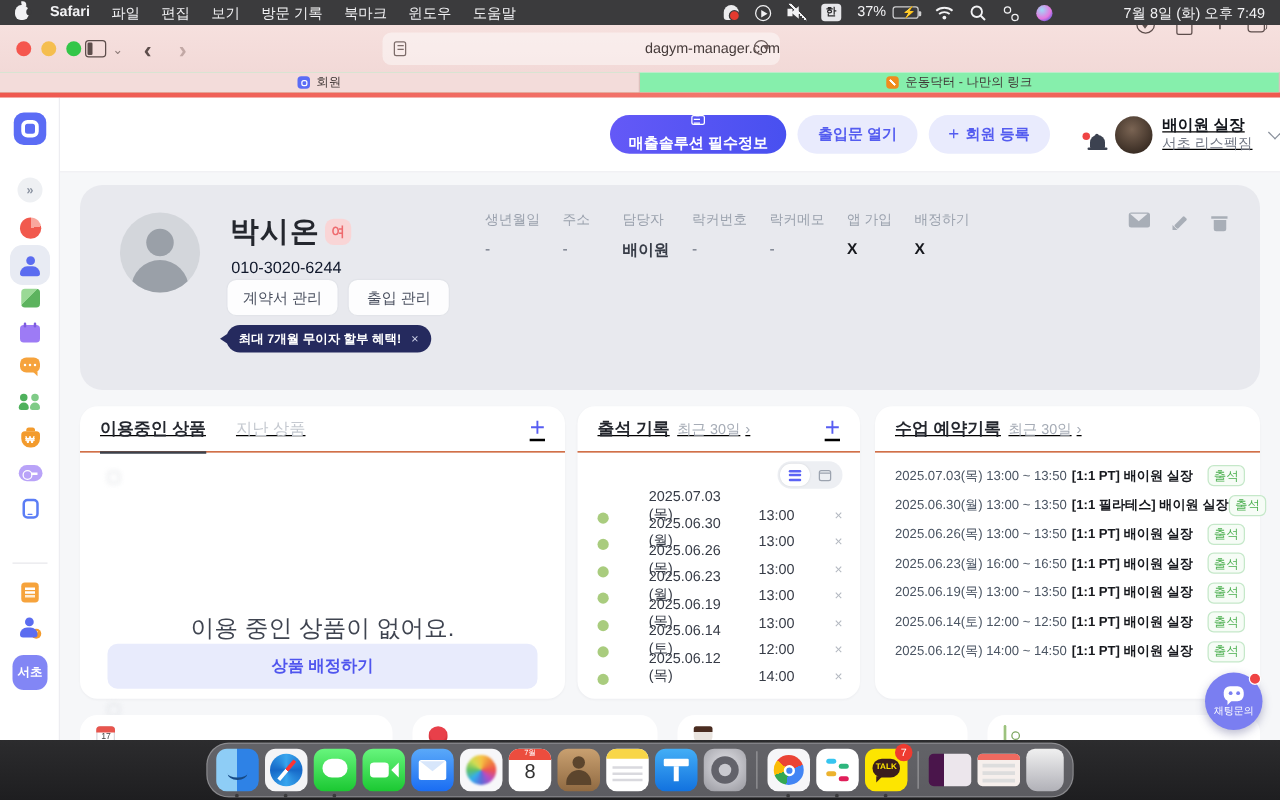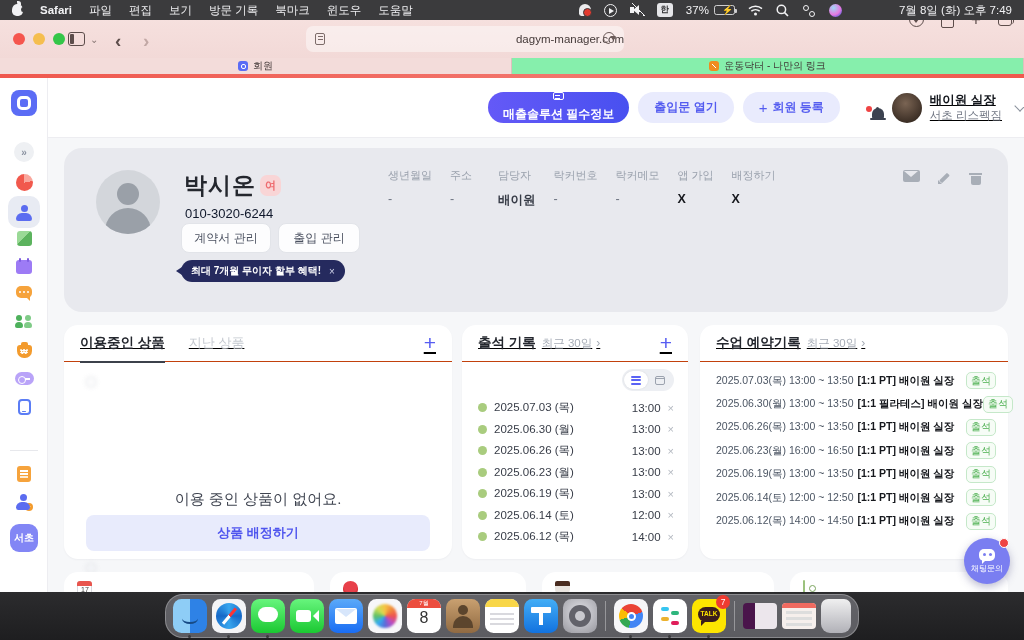--- a/index.html
+++ b/index.html
@@ -209,34 +209,34 @@
   .head-plus { margin-left:auto; color:#575df2; font-size:21px; font-weight:300; line-height:20px; }
 
   .card-products { left:64px; top:247px; width:388px; height:234px; }
   .tab-active { font-size:13.5px; font-weight:bold; color:#24272e; position:relative; height:37px; display:flex; align-items:center; }
   .tab-active::after { content:""; position:absolute; left:0; bottom:-1px; height:2px; width:100%; background:#3c414b; }
   .tab-past { font-size:13px; color:#c5c9d0; margin-left:24px; }
   .ghost-row { position:absolute; left:22px; display:flex; gap:10px; align-items:flex-start; filter:blur(2px); opacity:.75; }
   .ghost-cb { width:10px; height:10px; border:1.5px solid #ccd0d6; border-radius:3px; flex:0 0 auto; }
   .ghost-bars .b1 { width:64px; height:11px; background:#ccd0d6; border-radius:3px; }
   .ghost-bars .b2 { width:150px; height:9px; background:#dfe1e5; border-radius:3px; margin-top:8px; }
-  .empty-msg { position:absolute; left:0; width:100%; top:165px; text-align:center; font-size:15px; color:#3f4450; }
+  .empty-msg { position:absolute; left:0; width:100%; top:165px; text-align:center; font-size:19px; color:#3f4450; }
   .assign-btn { position:absolute; left:22px; top:190px; width:344px; height:36px; background:#e8ebfc; border:none;
     border-radius:8px; color:#4f55ee; font-size:13px; font-weight:bold; }
 
   .card-att { left:462px; top:247px; width:226px; height:234px; }
   .att-toggle { position:absolute; right:14px; top:44px; width:52px; height:22px; background:#edeff3; border-radius:11px; display:flex; align-items:center; padding:2px; }
   .seg { width:24px; height:18px; border-radius:9px; display:flex; align-items:center; justify-content:center; }
   .seg.on { background:#fff; box-shadow:0 0 2px rgba(0,0,0,.1); }
   .ic-list { width:10px; height:9px; display:flex; flex-direction:column; justify-content:space-between; }
   .ic-list span { height:2px; border-radius:1px; background:#5b63f5; }
   .ic-cal-sm { width:10px; height:9px; border:1.4px solid #9ca3af; border-radius:2px; position:relative; }
   .ic-cal-sm::before { content:""; position:absolute; left:0; right:0; top:1px; height:1.4px; background:#9ca3af; }
   .att-rows { position:absolute; left:16px; right:14px; top:72px; }
-  .att-row { display:flex; align-items:center; height:21.5px; }
+  .att-row { display:flex; align-items:flex-end; height:21.5px;gap:25px; }
   .att-dot { width:9px; height:9px; border-radius:50%; background:#a9cc7e; margin-right:7px; flex:0 0 auto; }
   .att-date { font-size:11.5px; color:#373c47; }
   .att-time { margin-left:auto; font-size:11.5px; color:#373c47; }
   .att-x { color:#b3b8c0; font-size:11px; margin-left:7px; }
 
   .card-res { left:700px; top:247px; width:308px; height:234px; }
   .res-rows { position:absolute; left:16px; right:12px; top:44px; }
   .res-row { display:flex; align-items:center; height:23.4px; }
   .res-when { font-size:10.5px; color:#4b5563; white-space:nowrap; }
   .res-what { font-size:10.5px; font-weight:bold; color:#16181d; margin-left:4px; white-space:nowrap; }

